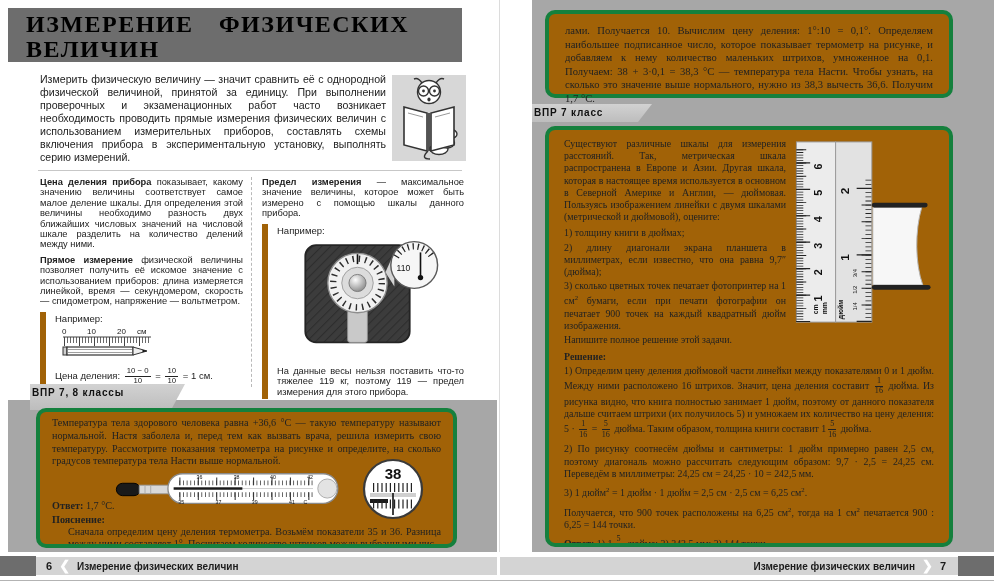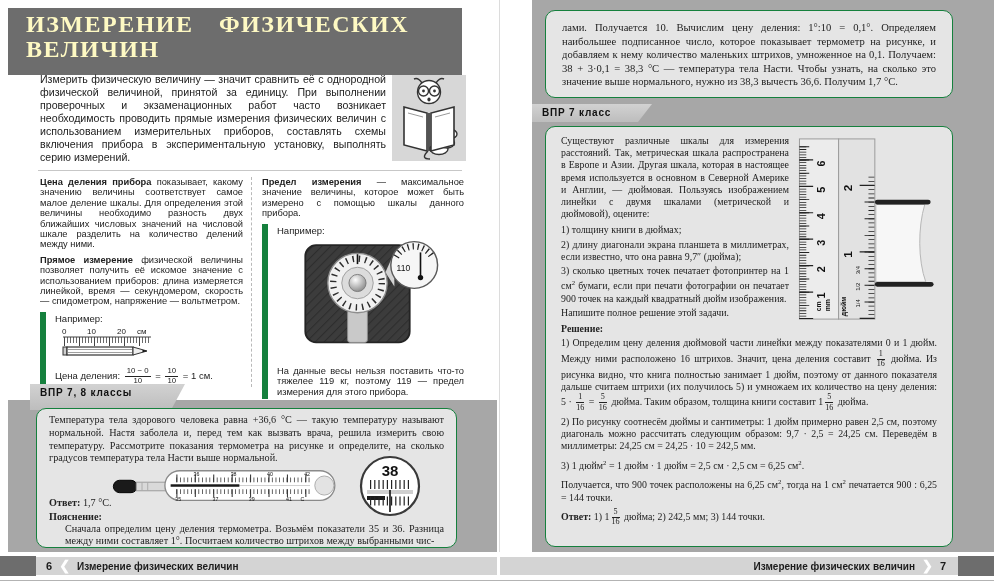--- a/index.html
+++ b/index.html
@@ -7,45 +7,45 @@
           font-family:"Liberation Sans",sans-serif;color:#222;}
   
   .abs{position:absolute;}
   b{font-weight:bold;text-align:right;}
   sup{font-size:.68em;}
   .frac{display:inline-flex;flex-direction:column;vertical-align:middle;text-align:center;
         line-height:1.05;margin:0 2px;font-size:.82em;}
   .fn{border-bottom:1px solid currentColor;padding:0 2px 0.5px;display:block;}
   .fd{padding-top:0.5px;display:block;}
   
-  #title-bar{left:8px;top:8px;width:454px;height:67px;background:#6d6d6d;color:#fef9c3;
+  #title-bar{left:8px;top:8px;width:454px;height:54px;background:#6d6d6d;color:#000000;
              font-family:"Liberation Serif",serif;font-weight:bold;font-size:24px;line-height:25px;
              letter-spacing:1.5px;padding:4px 0 0 18px;box-sizing:border-box;}
   #title-line1{word-spacing:18px;}
   #intro{left:40px;top:73px;width:346px;font-size:10.6px;line-height:13px;text-align:justify;}
   #worm-box{left:392px;top:75px;width:74px;height:86px;background:#d7d7d7;}
   #intro-rule{left:38px;top:170px;width:424px;height:1px;background:#c7c7c7;}
   #cols{left:40px;top:177px;width:424px;height:210px;display:flex;}
   #col1{width:212px;padding-right:8px;border-right:1px dashed #b9b9b9;box-sizing:border-box;}
   #col2{flex:1;padding-left:10px;}
   .colp{margin:0 0 5px;font-size:9.3px;line-height:10.4px;text-align:justify;}
-  .example{position:relative;border-left:6px solid #15803d;padding:1px 0 1px 9px;margin-top:5px;}
+  .example{position:relative;border-left:6px solid #a16207;padding:1px 0 1px 9px;margin-top:5px;}
   .ex-label{font-size:9.5px;margin:0 0 2px;}
   .formula{font-size:9.5px;margin-top:3px;}
   .caption{font-size:9.3px;line-height:10.8px;text-align:justify;margin:20px 0 0;}
   
   .ribbon{background:linear-gradient(180deg,#d2d2d2,#bdbdbd);color:#111;font-weight:bold;
-          font-size:10px;line-height:18px;padding-left:10px;letter-spacing:0.8px;
+          font-size:10px;line-height:18px;padding-left:2px;letter-spacing:0.8px;
           clip-path:polygon(0 0,100% 0,calc(100% - 14px) 100%,0 100%);box-sizing:border-box;}
   #ribbon-left{left:30px;top:384px;width:155px;height:26px;}
   #ribbon-right{left:532px;top:104px;width:120px;height:18px;}
   
   #panel-left{left:8px;top:400px;width:489px;height:152px;background:#a7a7a7;}
   #gray-right{left:532px;top:0;width:462px;height:552px;background:#a7a7a7;}
-  .whitebox{background:#e5e5e5;border:1px solid #15803d;border-radius:10px;box-sizing:border-box;}
+  .whitebox{background:#a16207;border:4px solid #15803d;border-radius:10px;box-sizing:border-box;}
   #task-box-left{left:36px;top:408px;width:421px;height:140px;overflow:hidden;
                  font-family:"Liberation Serif",serif;font-size:10.2px;}
   #tbl-text{left:12px;top:5px;right:12px;line-height:12.8px;text-align:justify;font-family:Liberation Serif, serif;}
   #thermo-wrap{left:70px;top:56px;width:238px;height:42px;}
   #magnifier38-wrap{left:322px;top:46px;width:62px;height:62px;}
   #tbl-answer{left:12px;top:88px;}
   #tbl-expl-label{left:12px;top:102px;}
   #tbl-expl{left:28px;top:114px;right:12px;line-height:12px;text-align:justify;}
   #center-line{left:499px;top:0;width:1px;height:552px;background:#dcdcdc;}
   

